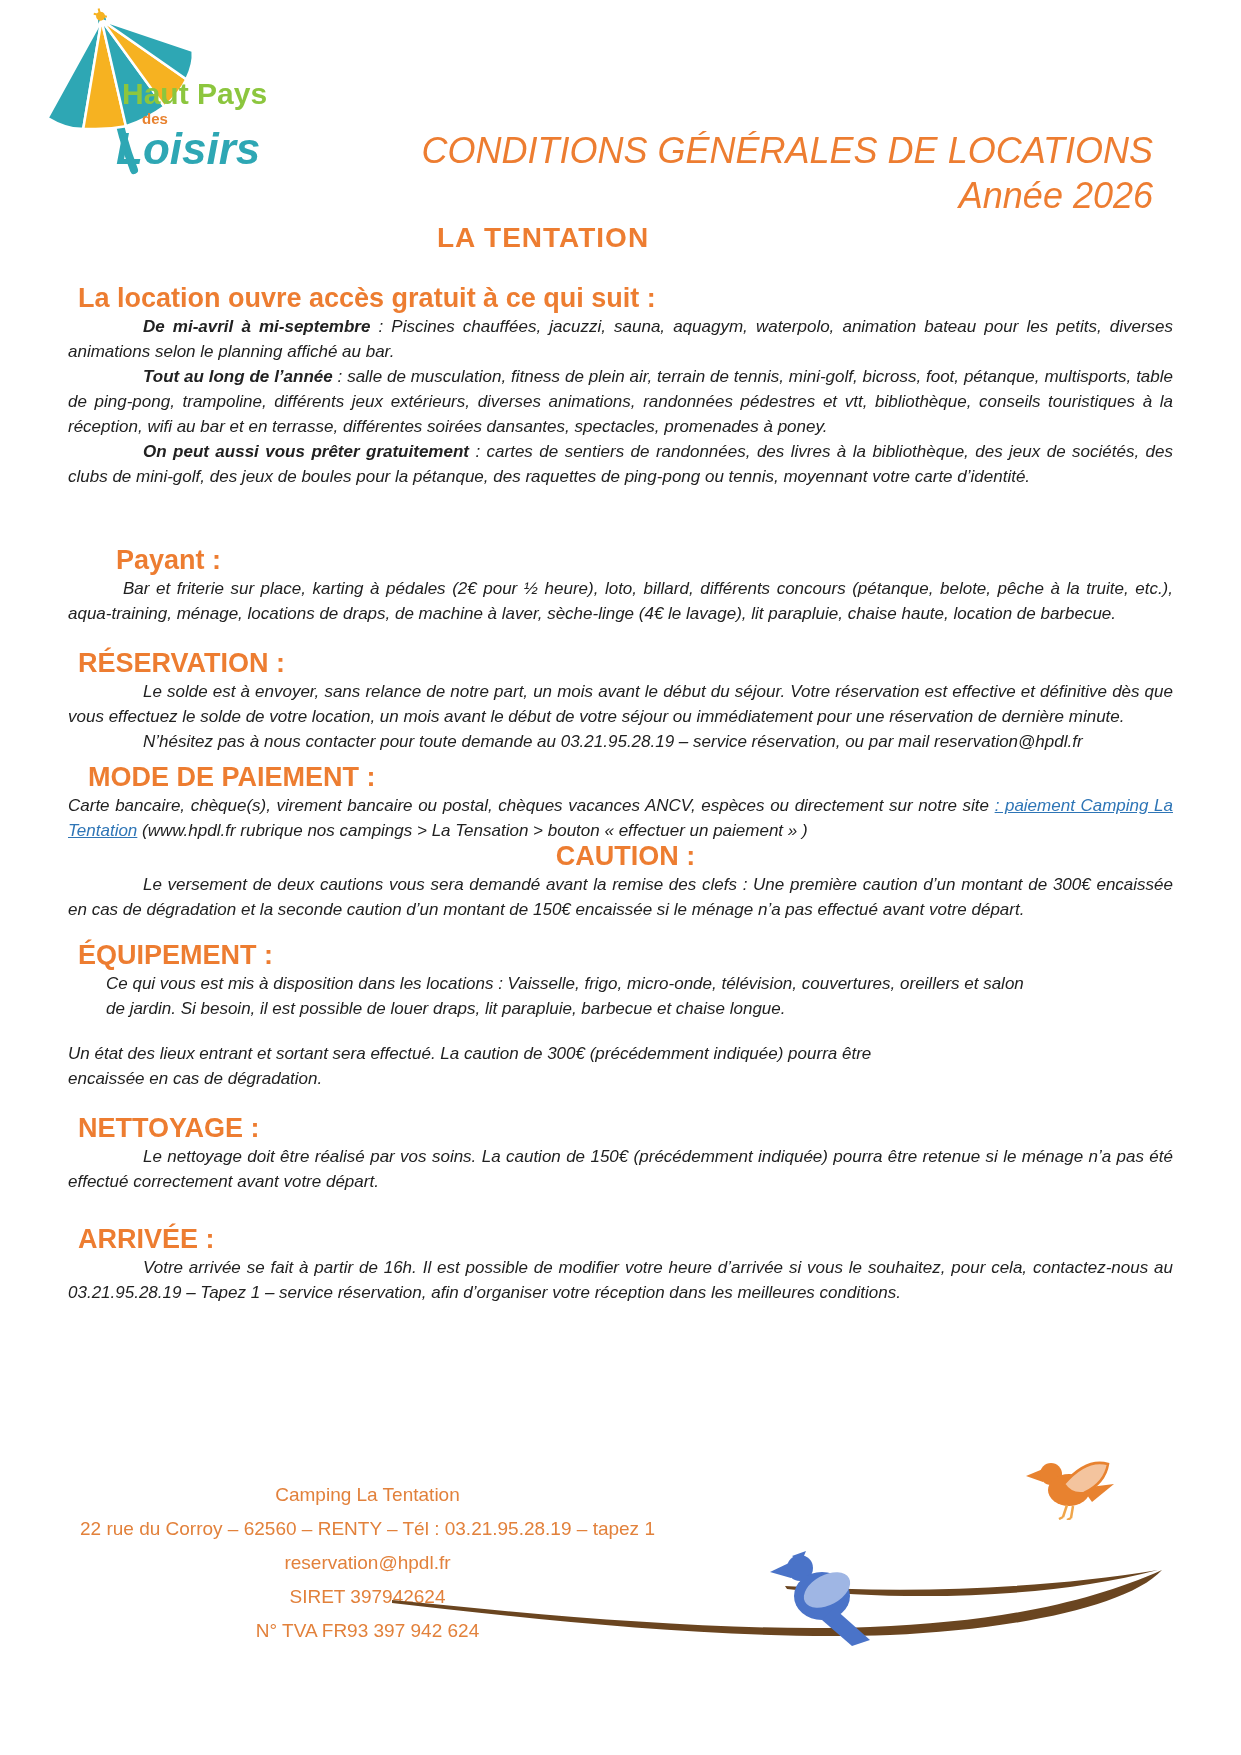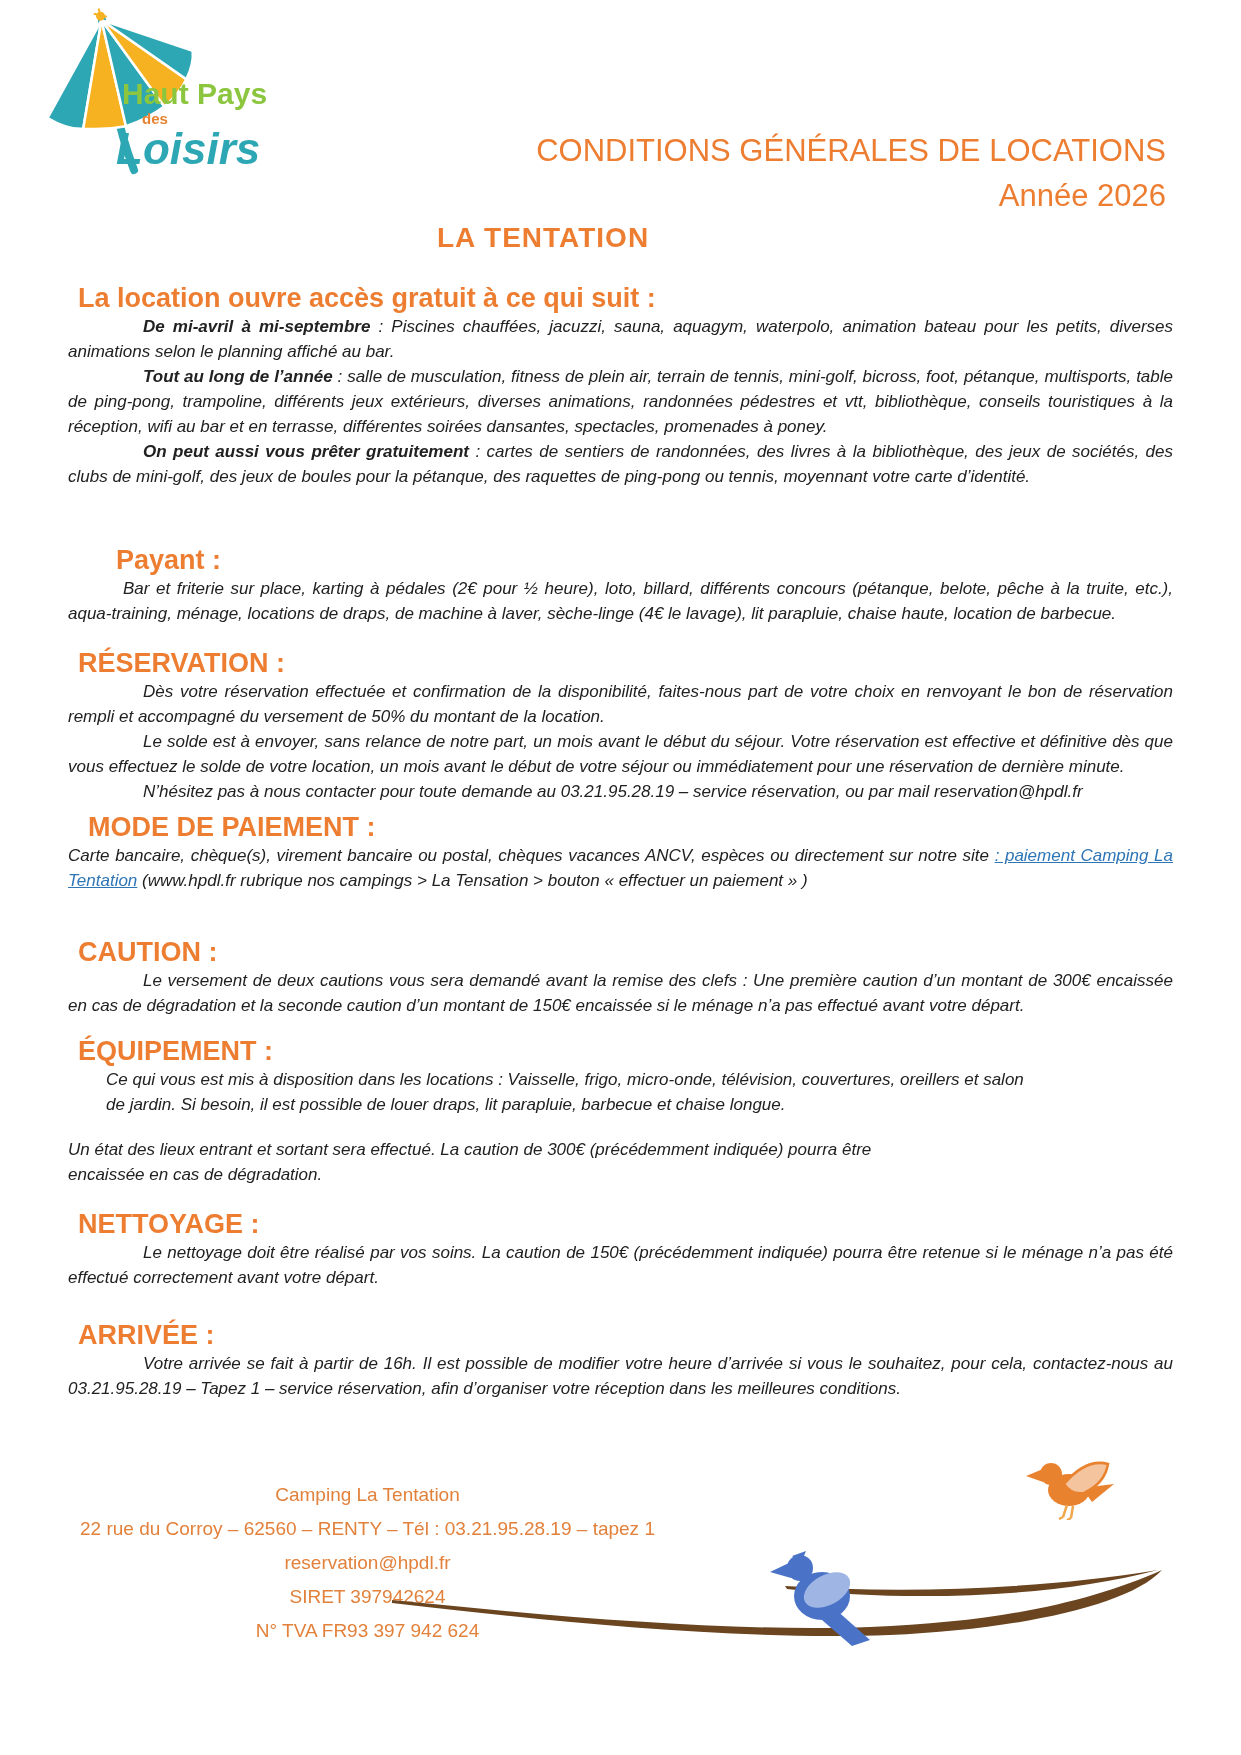--- a/index.html
+++ b/index.html
@@ -3,22 +3,22 @@
 <meta charset="utf-8">
 <style>
   html,body { margin:0; padding:0; background:#ffffff; }
   .page {
     position:relative; width:1241px; height:1755px; background:#ffffff;
     font-family:"Liberation Sans", sans-serif; overflow:hidden;
   }
   
   .logo { position:absolute; left:22px; top:8px; }
   .title {
-    position:absolute; top:128px; right:75px; text-align:right;
-    color:#ED7D31; font-size:31px; line-height:45px; white-space:nowrap;
+    position:absolute; top:128px; right:88px; text-align:right;
+    color:#ED7D31; font-style:italic; font-size:36px; line-height:45px; white-space:nowrap;
   }
   .subtitle {
     position:absolute; left:437px; top:222px; color:#ED7D31;
     font-weight:bold; font-size:28px; letter-spacing:1px; white-space:nowrap;
   }
   
   .content {
     position:absolute; left:68px; top:285px; width:1105px;
     color:#212121; font-style:italic; font-size:17px; line-height:25px; text-align:justify;
   }
@@ -73,28 +73,27 @@
 
     <h2 class="sec-h">La location ouvre accès gratuit à ce qui suit :</h2>
     <p class="ind"><span class="lead">De mi-avril à mi-septembre</span><span> : Piscines chauffées, jacuzzi, sauna, aquagym, waterpolo, animation bateau pour les petits, diverses animations selon le planning affiché au bar.</span></p>
     <p class="ind"><span class="lead">Tout au long de l’année</span><span> : salle de musculation, fitness de plein air, terrain de tennis, mini-golf, bicross, foot, pétanque, multisports, table de ping-pong, trampoline, différents jeux extérieurs, diverses animations, randonnées pédestres et vtt, bibliothèque, conseils touristiques à la réception, wifi au bar et en terrasse, différentes soirées dansantes, spectacles, promenades à poney.</span></p>
     <p class="ind"><span class="lead">On peut aussi vous prêter gratuitement</span><span> : cartes de sentiers de randonnées, des livres à la bibliothèque, des jeux de sociétés, des clubs de mini-golf, des jeux de boules pour la pétanque, des raquettes de ping-pong ou tennis, moyennant votre carte d’identité.</span></p>
 
     <h2 class="sec-h" style="margin-top:58px;margin-left:48px;">Payant :</h2>
     <p class="ind55">Bar et friterie sur place,  karting à pédales (2€ pour ½ heure), loto, billard, différents concours (pétanque, belote, pêche à la truite, etc.), aqua-training, ménage, locations de draps, de machine à laver, sèche-linge (4€ le lavage), lit parapluie, chaise haute, location de barbecue.</p>
 
     <h2 class="sec-h" style="margin-top:24px;">RÉSERVATION :</h2>
-    <p class="ind">Dès votre réservation effectuée et confirmation de la disponibilité, faites-nous part de votre choix en renvoyant le bon de réservation rempli et accompagné du versement de 50% du montant de la location.</p>
     <p class="ind">Le solde est à envoyer, sans relance de notre part, un mois avant le début du séjour. Votre réservation est effective et définitive dès que vous effectuez le solde de votre location, un mois avant le début de votre séjour ou immédiatement pour une réservation de dernière minute.</p>
     <p class="ind">N’hésitez pas à nous contacter pour toute demande au 03.21.95.28.19 – service réservation, ou par mail reservation@hpdl.fr</p>
 
     <h2 class="sec-h" style="margin-top:10px;margin-left:20px;">MODE DE PAIEMENT :</h2>
     <p><span>Carte bancaire, chèque(s), virement bancaire ou postal, chèques vacances ANCV, espèces ou directement sur notre site </span><a class="link">: paiement Camping La Tentation</a><span> (www.hpdl.fr rubrique nos campings &gt; La Tensation &gt; bouton « effectuer un paiement » )</span></p>
 
-    <h2 class="sec-h" style="margin-top:46px;">CAUTION :</h2>
+    <h2 class="sec-h" style="text-align:center;">CAUTION :</h2>
     <p class="ind">Le versement de deux cautions vous sera demandé avant la remise des clefs : Une première caution d’un montant de 300€ encaissée en cas de dégradation et la seconde caution d’un montant de 150€ encaissée si le ménage n’a pas effectué avant votre départ.</p>
 
     <h2 class="sec-h" style="margin-top:20px;">ÉQUIPEMENT :</h2>
     <p class="blockind">Ce qui vous est mis à disposition dans les locations : Vaisselle, frigo, micro-onde, télévision, couvertures, oreillers et salon de jardin. Si besoin, il est possible de louer draps, lit parapluie, barbecue et chaise longue.</p>
     <p class="narrow" style="margin-top:20px;">Un état des lieux entrant et sortant sera effectué. La caution de 300€ (précédemment indiquée) pourra être encaissée en cas de dégradation.</p>
 
     <h2 class="sec-h" style="margin-top:24px;">NETTOYAGE :</h2>
     <p class="ind">Le nettoyage doit être réalisé par vos soins. La caution de 150€ (précédemment indiquée) pourra être retenue si le ménage n’a pas été effectué correctement avant votre départ.</p>
 
     <h2 class="sec-h" style="margin-top:32px;">ARRIVÉE :</h2>

